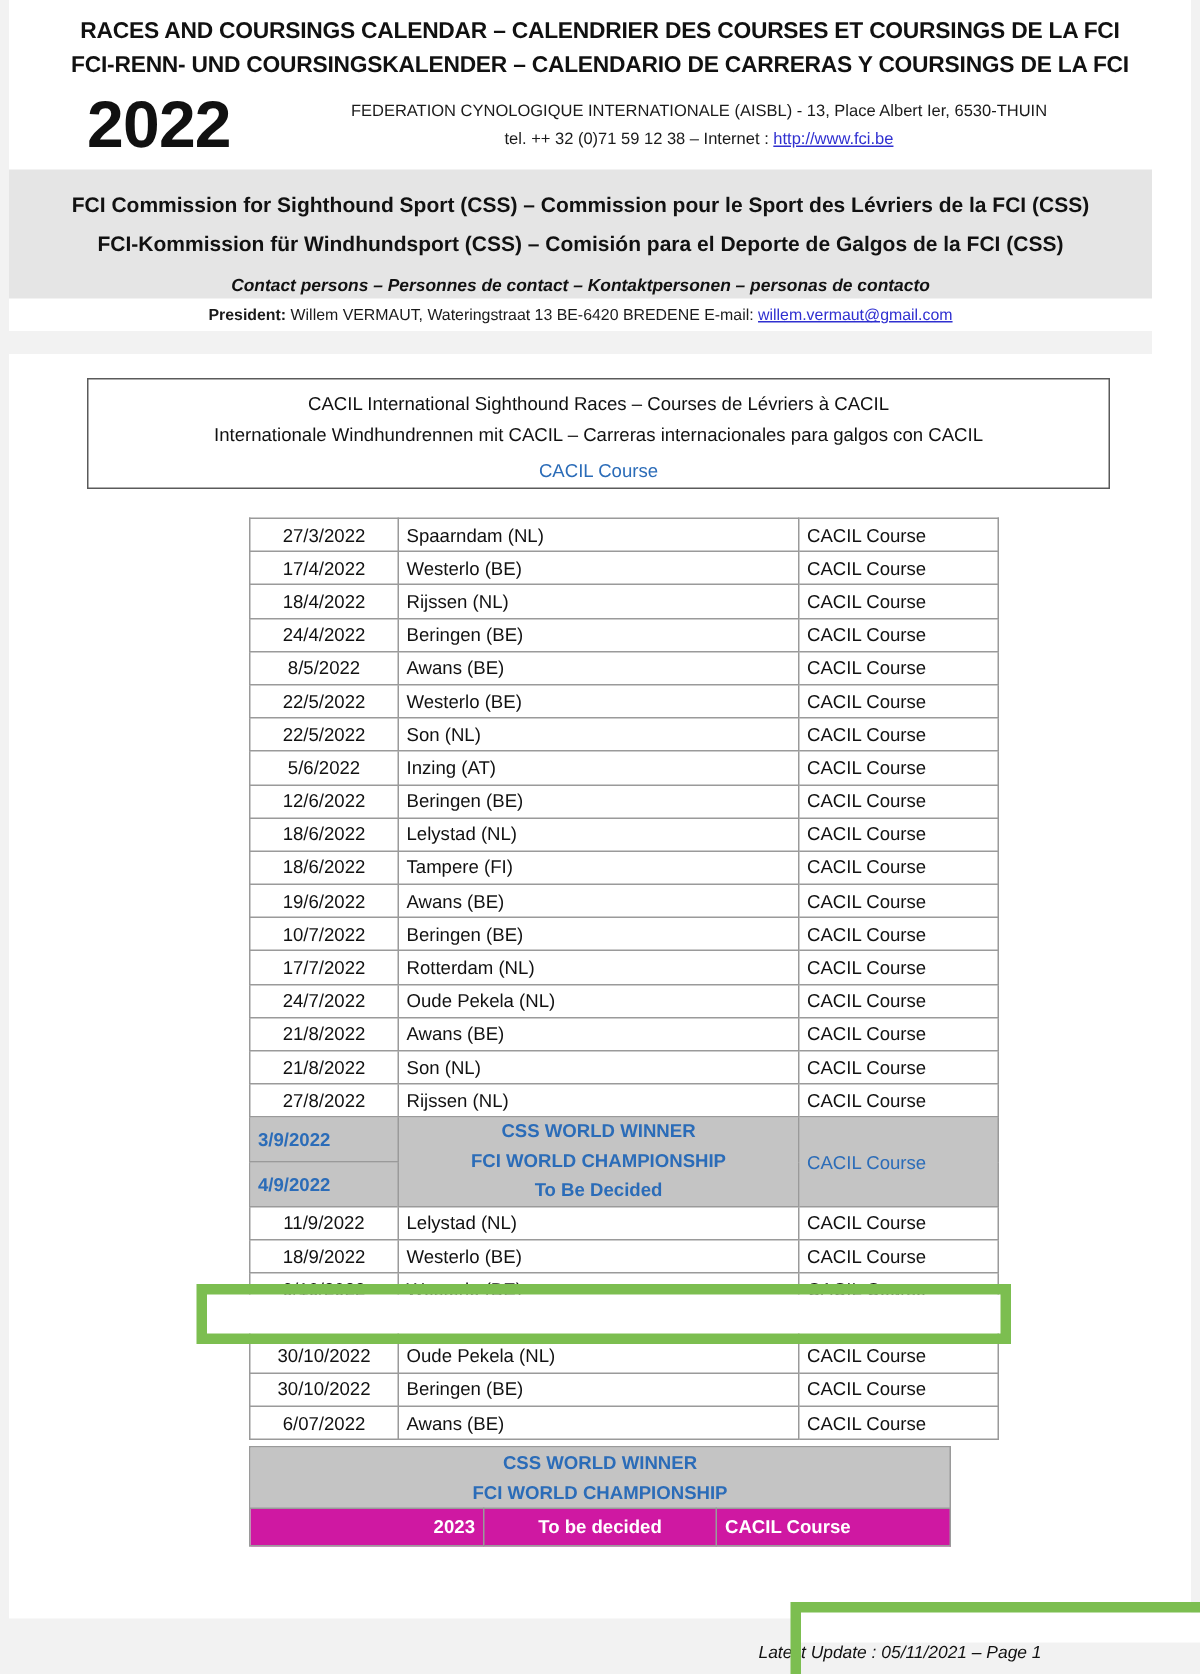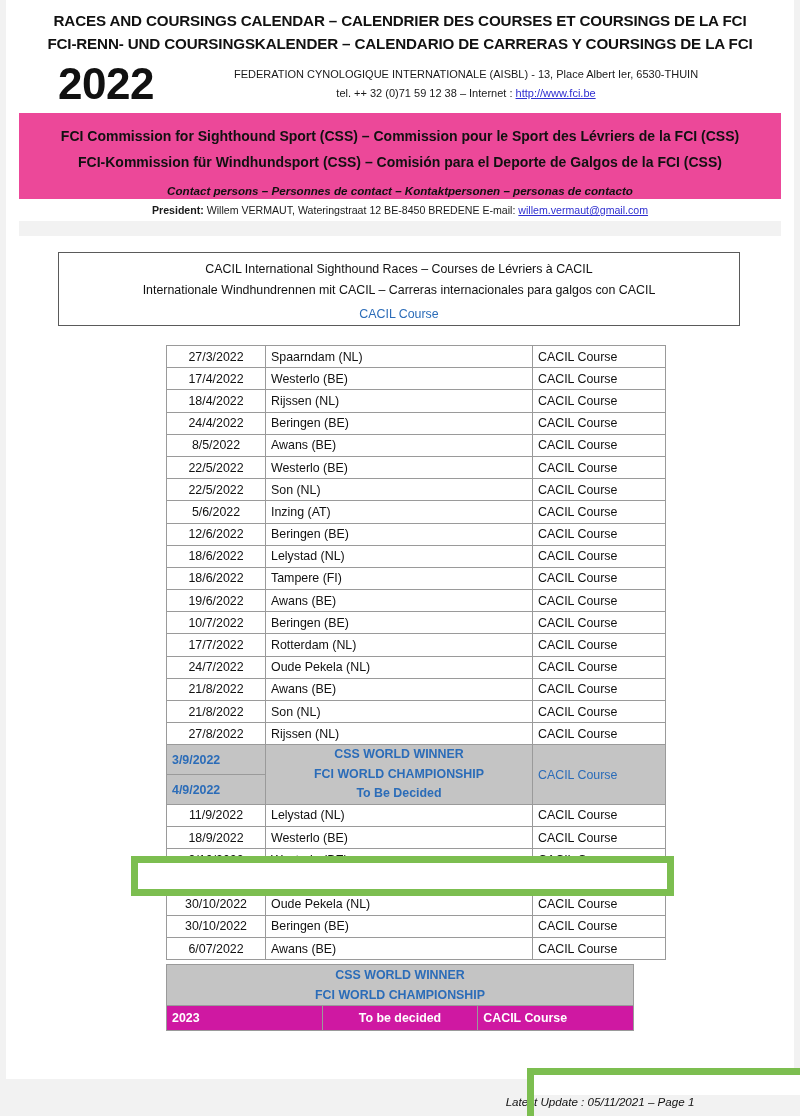--- a/index.html
+++ b/index.html
@@ -70,22 +70,22 @@
   }
   .weblink {
     color: #2f2fd0;
     text-decoration: underline;
     text-align: center;
   }
 
   
   .band {
     position: absolute;
-    left: 19px; top: 113px; width: 762px; height: 123px;
-    background: #ec4899;
+    left: 6px; top: 113px; width: 762px; height: 123px;
+    background: #e5e5e5;
   }
   .band-inner { text-align: center; padding-top: 10px; }
   .band-title {
     font-size: 14px;
     font-weight: bold;
     line-height: 26px;
     color: #111111;
     white-space: nowrap;
   }
   .band-contact {
@@ -200,21 +200,21 @@
     text-align: center;
     line-height: 20px;
     height: 40px;
   }
   .tbl2 .pink {
     background: #cf18a2;
     color: #ffffff;
     font-weight: bold;
     height: 24px;
   }
-  .tbl2 .pink.p-year { width: 88px; text-align: left; }
+  .tbl2 .pink.p-year { width: 88px; text-align: right; }
   .tbl2 .pink.p-text { width: 256px; text-align: center; }
   .tbl2 .pink.p-link { width: 122px; text-align: left; }
 
   
   .footer-strip {
     position: absolute;
     left: 0; top: 1079px; width: 800px; height: 37px;
     background: #f2f2f2;
   }
   .footer-text {
@@ -270,21 +270,21 @@
     </div>
   </div>
 
   <div class="band">
     <div class="band-inner">
       <div class="band-title">FCI Commission for Sighthound Sport (CSS) – Commission pour le Sport des Lévriers de la FCI (CSS)</div>
       <div class="band-title">FCI-Kommission für Windhundsport (CSS) – Comisión para el Deporte de Galgos de la FCI (CSS)</div>
       <div class="band-contact">Contact persons – Personnes de contact – Kontaktpersonen – personas de contacto</div>
     </div>
     <div class="band-pres-wrap">
-      <div class="band-pres"><b>President:</b><span> Willem VERMAUT, Wateringstraat 12 BE-8450 BREDENE E-mail: </span><span class="mailto">willem.vermaut@gmail.com</span></div>
+      <div class="band-pres"><b>President:</b><span> Willem VERMAUT, Wateringstraat 13 BE-6420 BREDENE E-mail: </span><span class="mailto">willem.vermaut@gmail.com</span></div>
     </div>
     <div class="band-bottom-strip"></div>
   </div>
 
   <div class="titlebox">
     <div class="titlebox-line">CACIL International Sighthound Races – Courses de Lévriers à CACIL</div>
     <div class="titlebox-line">Internationale Windhundrennen mit CACIL – Carreras internacionales para galgos con CACIL</div>
     <div class="titlebox-link">CACIL Course</div>
   </div>
 

